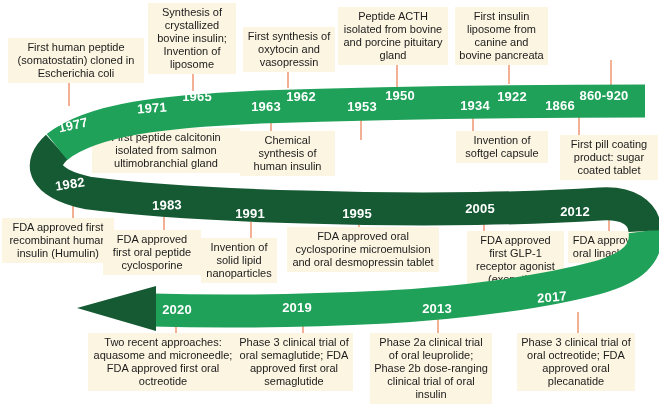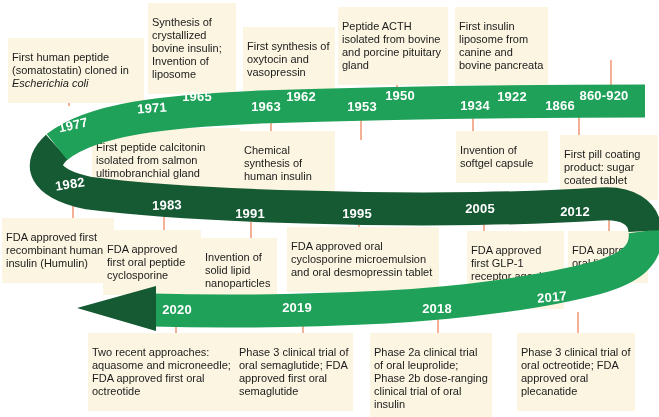--- a/index.html
+++ b/index.html
@@ -1,20 +1,20 @@
 <!DOCTYPE html>
 <html><head>
 <meta charset="utf-8">
 <style>
   html,body{margin:0;padding:0;background:#ffffff;}
   #stage{position:relative;width:659px;height:417px;background:#ffffff;overflow:hidden;
          font-family:"Liberation Sans", sans-serif;}
   .box{position:absolute;background:#FCF5E1;color:#1b1b1b;font-size:11px;line-height:13px;
-       padding:13px 4px;box-sizing:border-box;z-index:1;}
-  .it{font-style:italic;}
+       padding:3px 4px;box-sizing:border-box;z-index:1;text-align:center;}
+  .it{}
   .tick{position:absolute;width:2px;background:#F4B094;z-index:0;}
   .year{position:absolute;color:#ffffff;font-weight:700;font-size:13px;letter-spacing:.2px;
         z-index:3;white-space:nowrap;transform:translate(-50%,-50%) rotate(var(--rot,0deg));}
   svg.ribbon{position:absolute;left:0;top:0;z-index:2;pointer-events:none;}
 </style>
 </head>
 <body>
 
 <div id="stage">
 
@@ -86,16 +86,16 @@
   <span class="year" style="left:560px;top:105px">1866</span>
   <span class="year" style="left:604px;top:95px">860-920</span>
   <span class="year" style="left:70px;top:184px;--rot:-9deg">1982</span>
   <span class="year" style="left:167px;top:205px;--rot:-2deg">1983</span>
   <span class="year" style="left:250px;top:213px">1991</span>
   <span class="year" style="left:357px;top:213px">1995</span>
   <span class="year" style="left:480px;top:208px">2005</span>
   <span class="year" style="left:575px;top:211px">2012</span>
   <span class="year" style="left:177px;top:309px">2020</span>
   <span class="year" style="left:297px;top:307px">2019</span>
-  <span class="year" style="left:437px;top:308px">2018</span>
+  <span class="year" style="left:437px;top:308px">2013</span>
   <span class="year" style="left:552px;top:297px;--rot:-5deg">2017</span>
 
 </div>
 
 </body></html>

